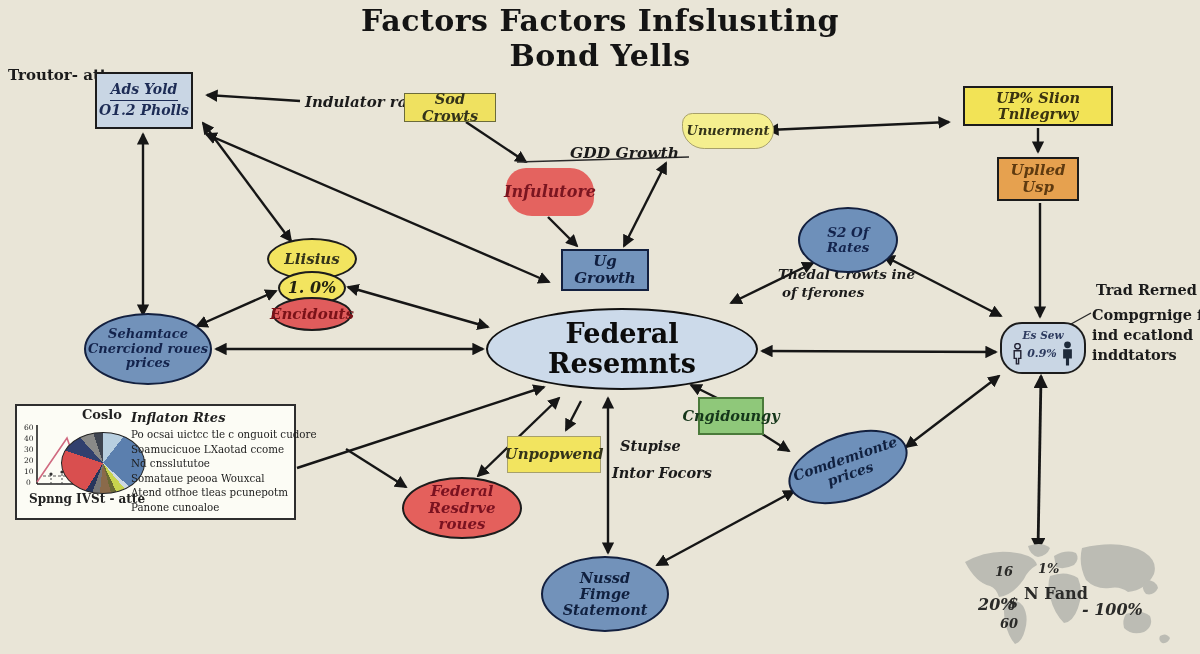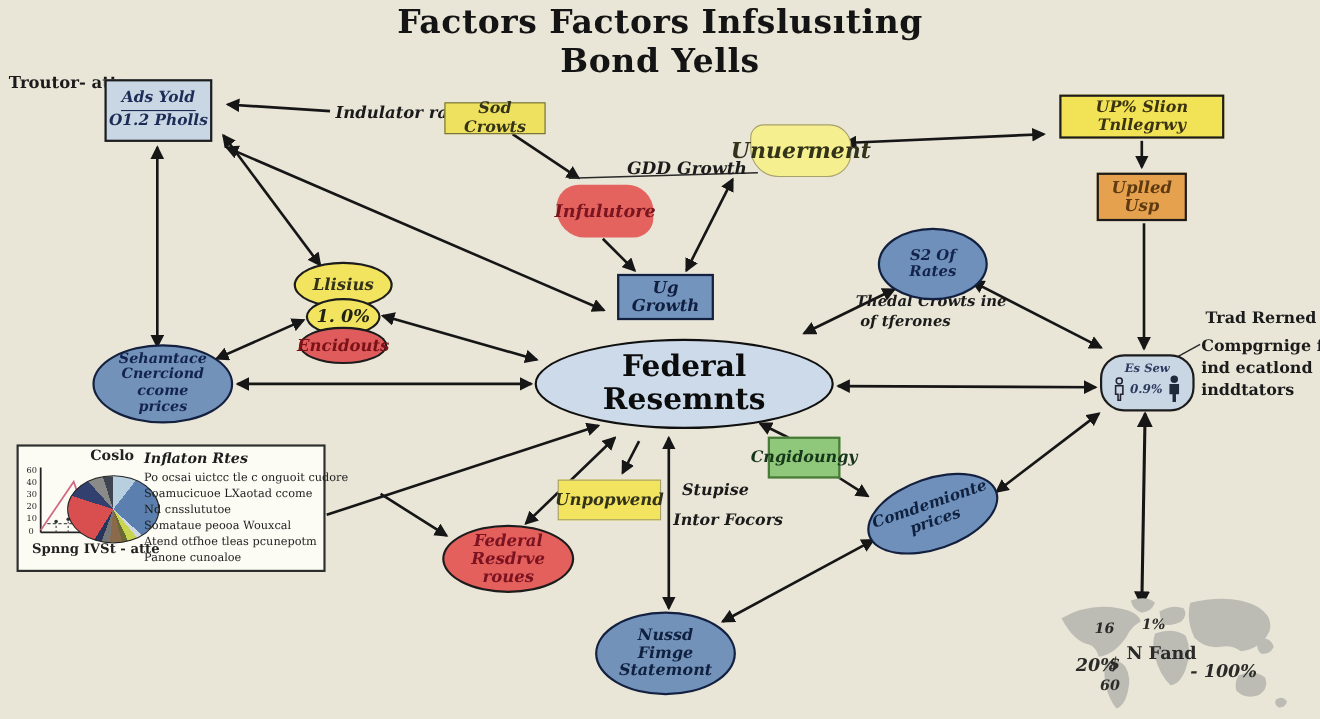--- a/index.html
+++ b/index.html
@@ -107,21 +107,21 @@
   </div>
 
   <div class="node" style="left:404px;top:93px;width:92px;height:29px;background:#efe160;border:1.5px solid #6b6b3a;font-size:14.5px;color:#33331a;">
     <div>Sod Crowts</div>
   </div>
 
   <div class="node" style="left:506px;top:168px;width:88px;height:48px;background:#e4635f;border-radius:20px 24px 18px 26px;font-size:16px;color:#7a1520;">
     <div>Infulutore</div>
   </div>
 
-  <div class="node" style="left:682px;top:113px;width:92px;height:48px;background:#f5ef8f;border:1px solid #a7a06a;border-radius:12px 20px 22px 26px;font-size:20px;color:#33331a;">
+  <div class="node" style="left:682px;top:113px;width:92px;height:36px;background:#f5ef8f;border:1px solid #a7a06a;border-radius:12px 20px 22px 26px;font-size:13px;color:#33331a;">
     <div>Unuerment</div>
   </div>
 
   <div class="node" style="left:963px;top:86px;width:150px;height:40px;background:#f2e356;border:2px solid #1c1c1c;font-size:14.5px;color:#3a3210;">
     <div>UP% Slion Tnllegrwy</div>
   </div>
 
   <div class="node" style="left:997px;top:157px;width:82px;height:44px;background:#e6a14f;border:2px solid #1c1c1c;font-size:15px;color:#5e3a10;">
     <div>Uplled Usp</div>
   </div>
@@ -146,21 +146,21 @@
   <div class="node ellipse" style="left:278px;top:271px;width:68px;height:34px;background:#f2e45f;border:2px solid #1c1c1c;font-size:16px;color:#222210;font-style:italic;">
     <div>1. 0%</div>
   </div>
 
   <div class="node ellipse" style="left:272px;top:297px;width:80px;height:34px;background:#e05c5c;border:2px solid #1c1c1c;font-size:15px;color:#7a1218;">
     <div>Encidouts</div>
   </div>
 
   <div class="node ellipse" style="left:84px;top:313px;width:128px;height:72px;background:#7292ba;border:2px solid #13203f;font-size:13px;color:#13234c;">
     <div>Sehamtace</div>
-    <div>Cnerciond ccome</div>
+    <div>Cnerciond roues</div>
     <div>prices</div>
   </div>
 
   <div class="node" style="left:507px;top:436px;width:94px;height:37px;background:#f2e45f;border:1.5px solid #a7a06a;font-size:15px;color:#33331a;">
     <div>Unpopwend</div>
   </div>
 
   <div class="node" style="left:698px;top:397px;width:66px;height:38px;background:#8fc87a;border:2px solid #4a7a3a;font-size:14.5px;color:#15361a;">
     <div>Cngidoungy</div>
   </div>

